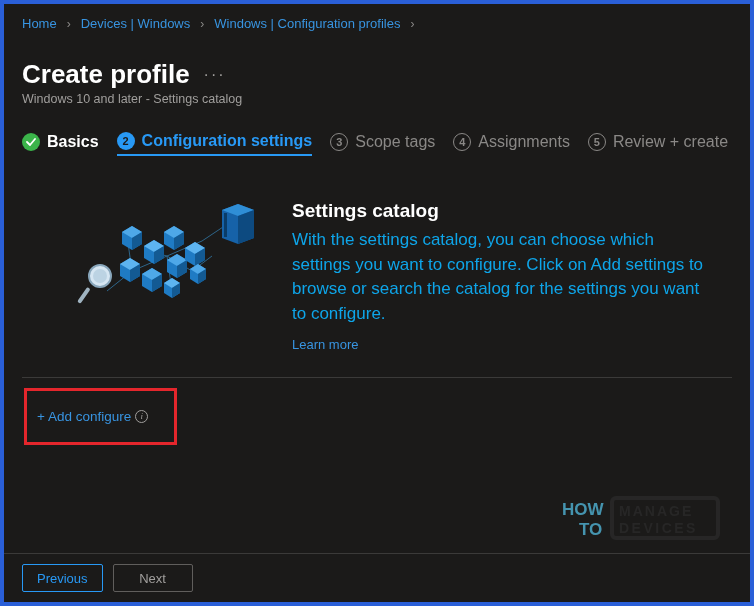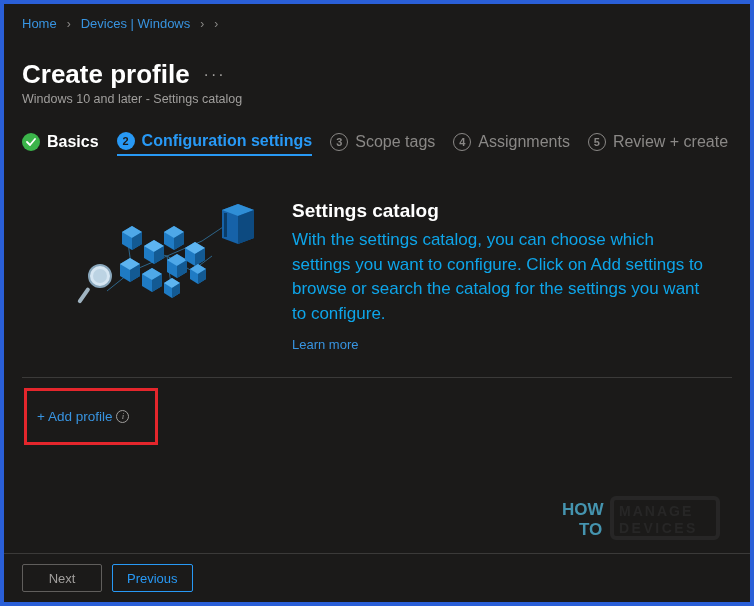--- a/index.html
+++ b/index.html
@@ -245,20 +245,21 @@
 </head>
 <body>
 
 <div class="content">
 
   <nav class="breadcrumb">
     <a>Home</a>
     <span class="sep">›</span>
     <a>Devices | Windows</a>
     <span class="sep">›</span>
+    <a>Windows | Configuration profiles</a>
     <span class="sep">›</span>
   </nav>
 
   <div class="page-title-row">
     <h1 class="page-title">Create profile</h1>
     <span class="more-icon">···</span>
   </div>
   <div class="subtitle">Windows 10 and later - Settings catalog</div>
 
   <div class="steps">
@@ -373,32 +374,32 @@
       <a class="learn-more">Learn more</a>
     </div>
   </div>
 </div>
 
 <hr class="divider">
 
 <div style="padding-left:18px;">
   <div class="add-settings-wrap">
     <a class="add-settings-link">
-      <span>+ Add profile</span>
+      <span>+ Add configure</span>
     </a>
     <span class="info-icon">i</span>
   </div>
 </div>
 
 <div class="watermark">
   <svg width="160" height="48" viewBox="0 0 160 48">
     <text x="0" y="20" font-family="Arial Black, Arial" font-size="17" font-weight="900" fill="#53bde2">HOW</text>
     <text x="17" y="40" font-family="Arial Black, Arial" font-size="17" font-weight="900" fill="#53bde2">TO</text>
     <rect x="50" y="3" width="106" height="40" rx="4" fill="none" stroke="#2b2b2b" stroke-width="4"></rect>
     <text x="57" y="21" font-family="Arial" font-size="14" font-weight="700" letter-spacing="2" fill="#2b2b2b">MANAGE</text>
     <text x="57" y="38" font-family="Arial" font-size="14" font-weight="700" letter-spacing="2.5" fill="#2b2b2b">DEVICES</text>
   </svg>
 </div>
 
 <div class="footer">
+  <button class="btn btn-primary-outline">Previous</button>
   <button class="btn btn-secondary">Next</button>
-  <button class="btn btn-primary-outline">Previous</button>
 </div>
 
 </body></html>

